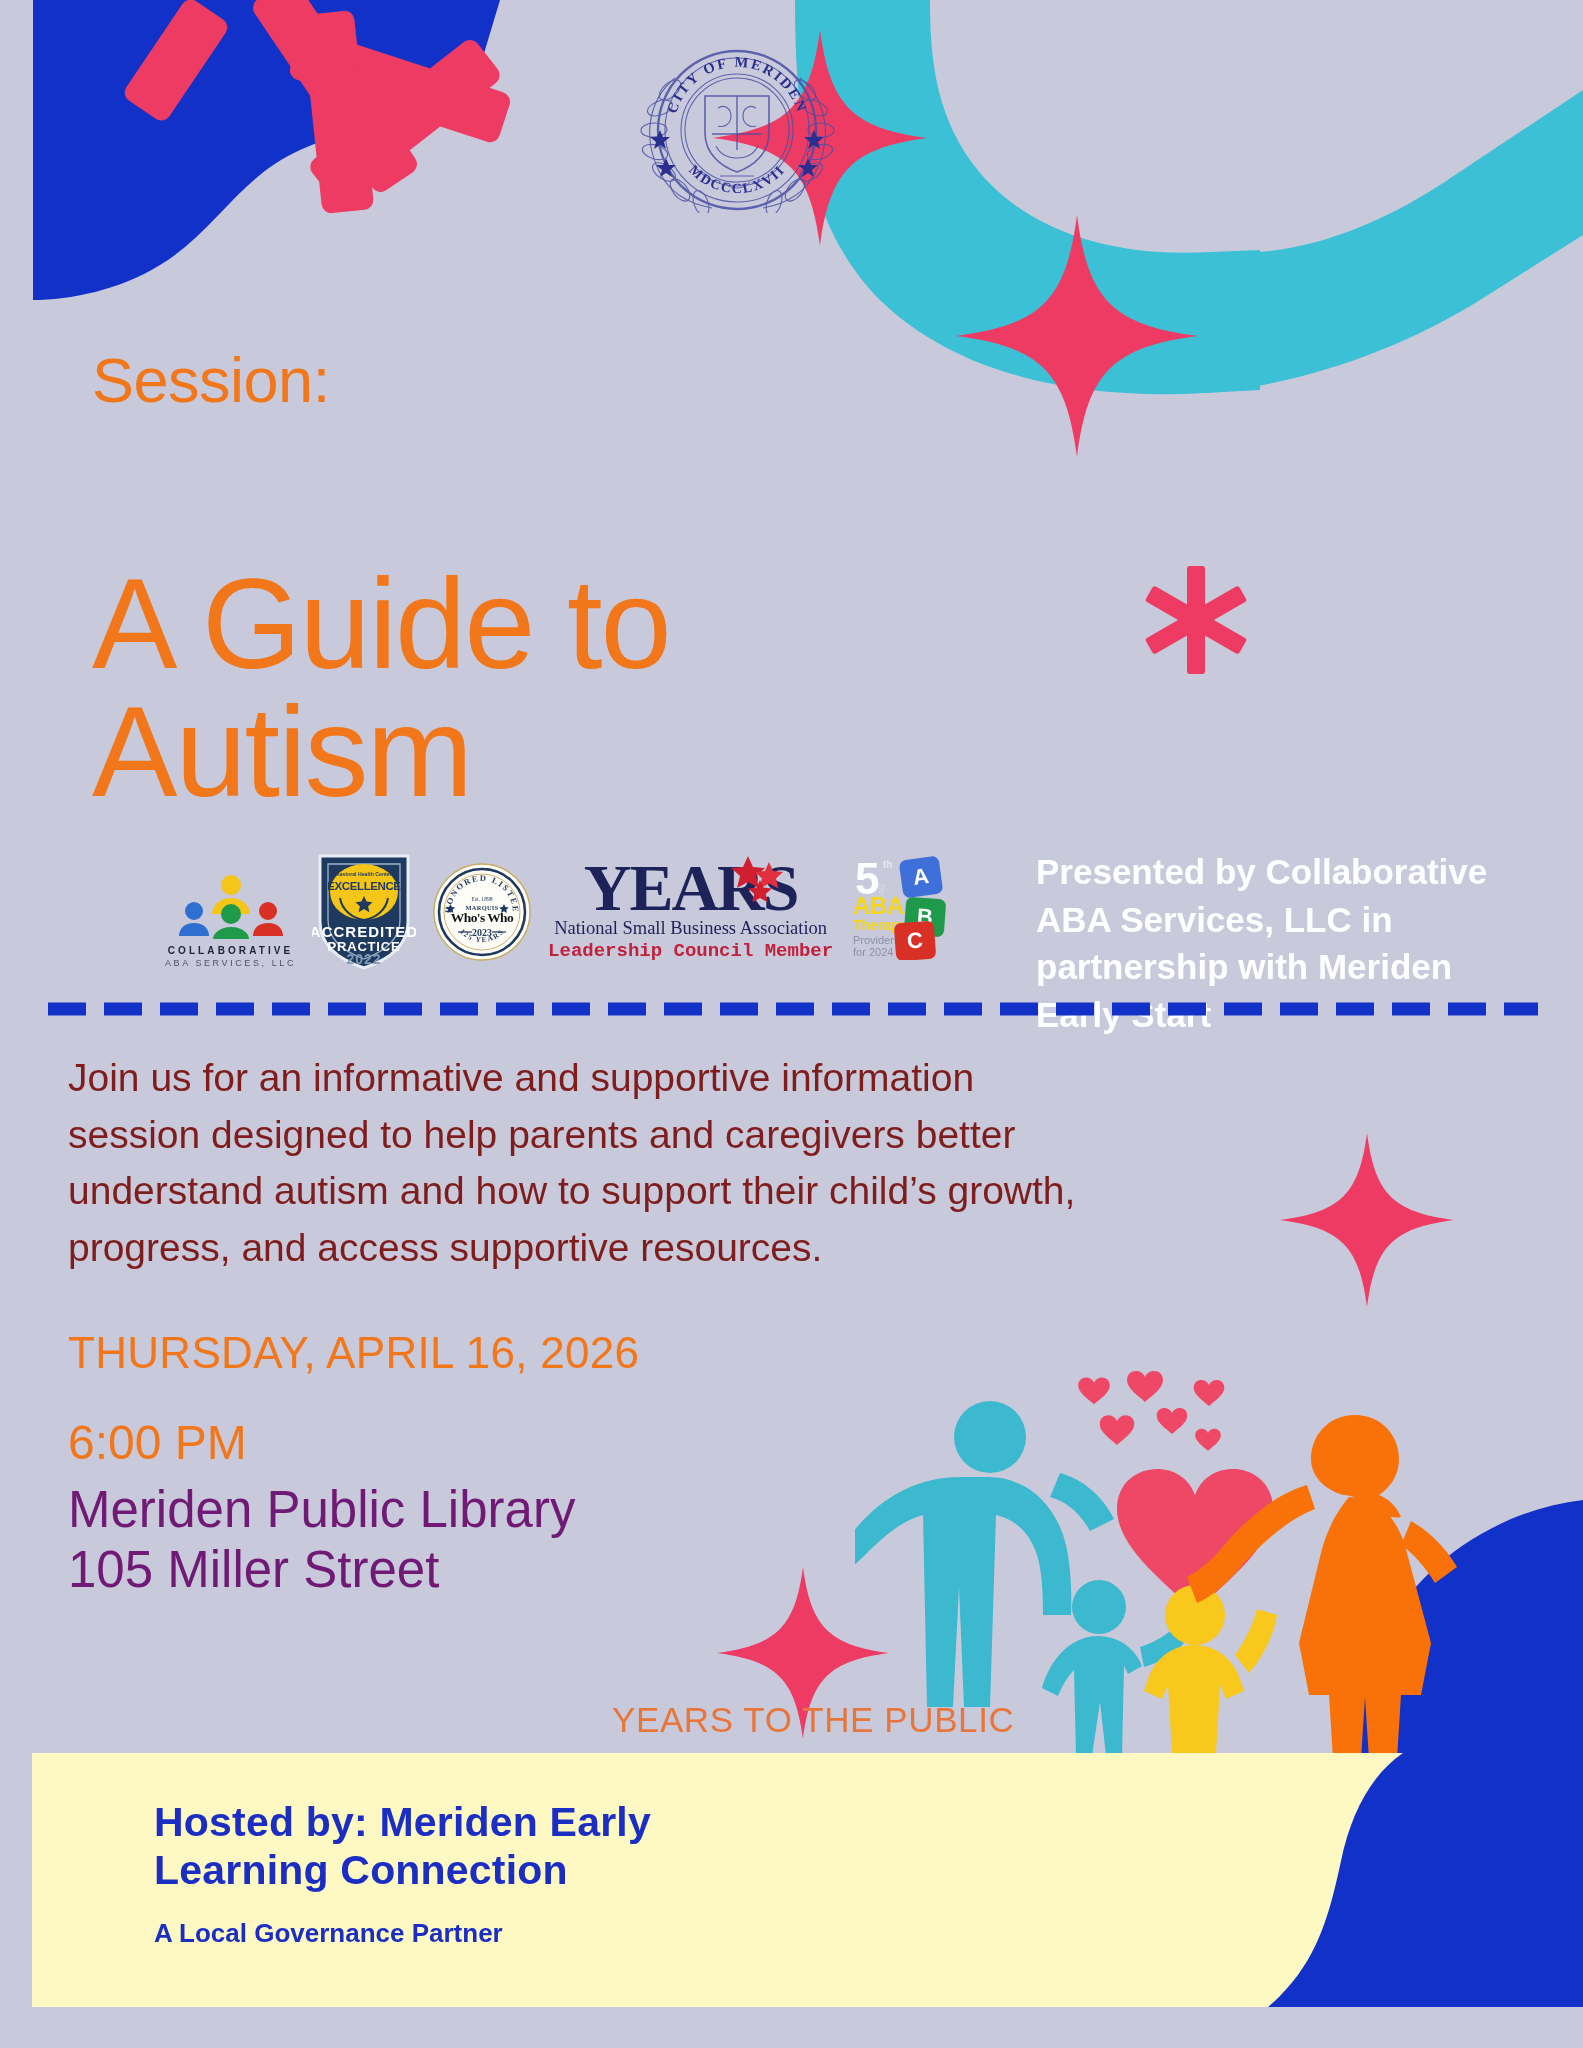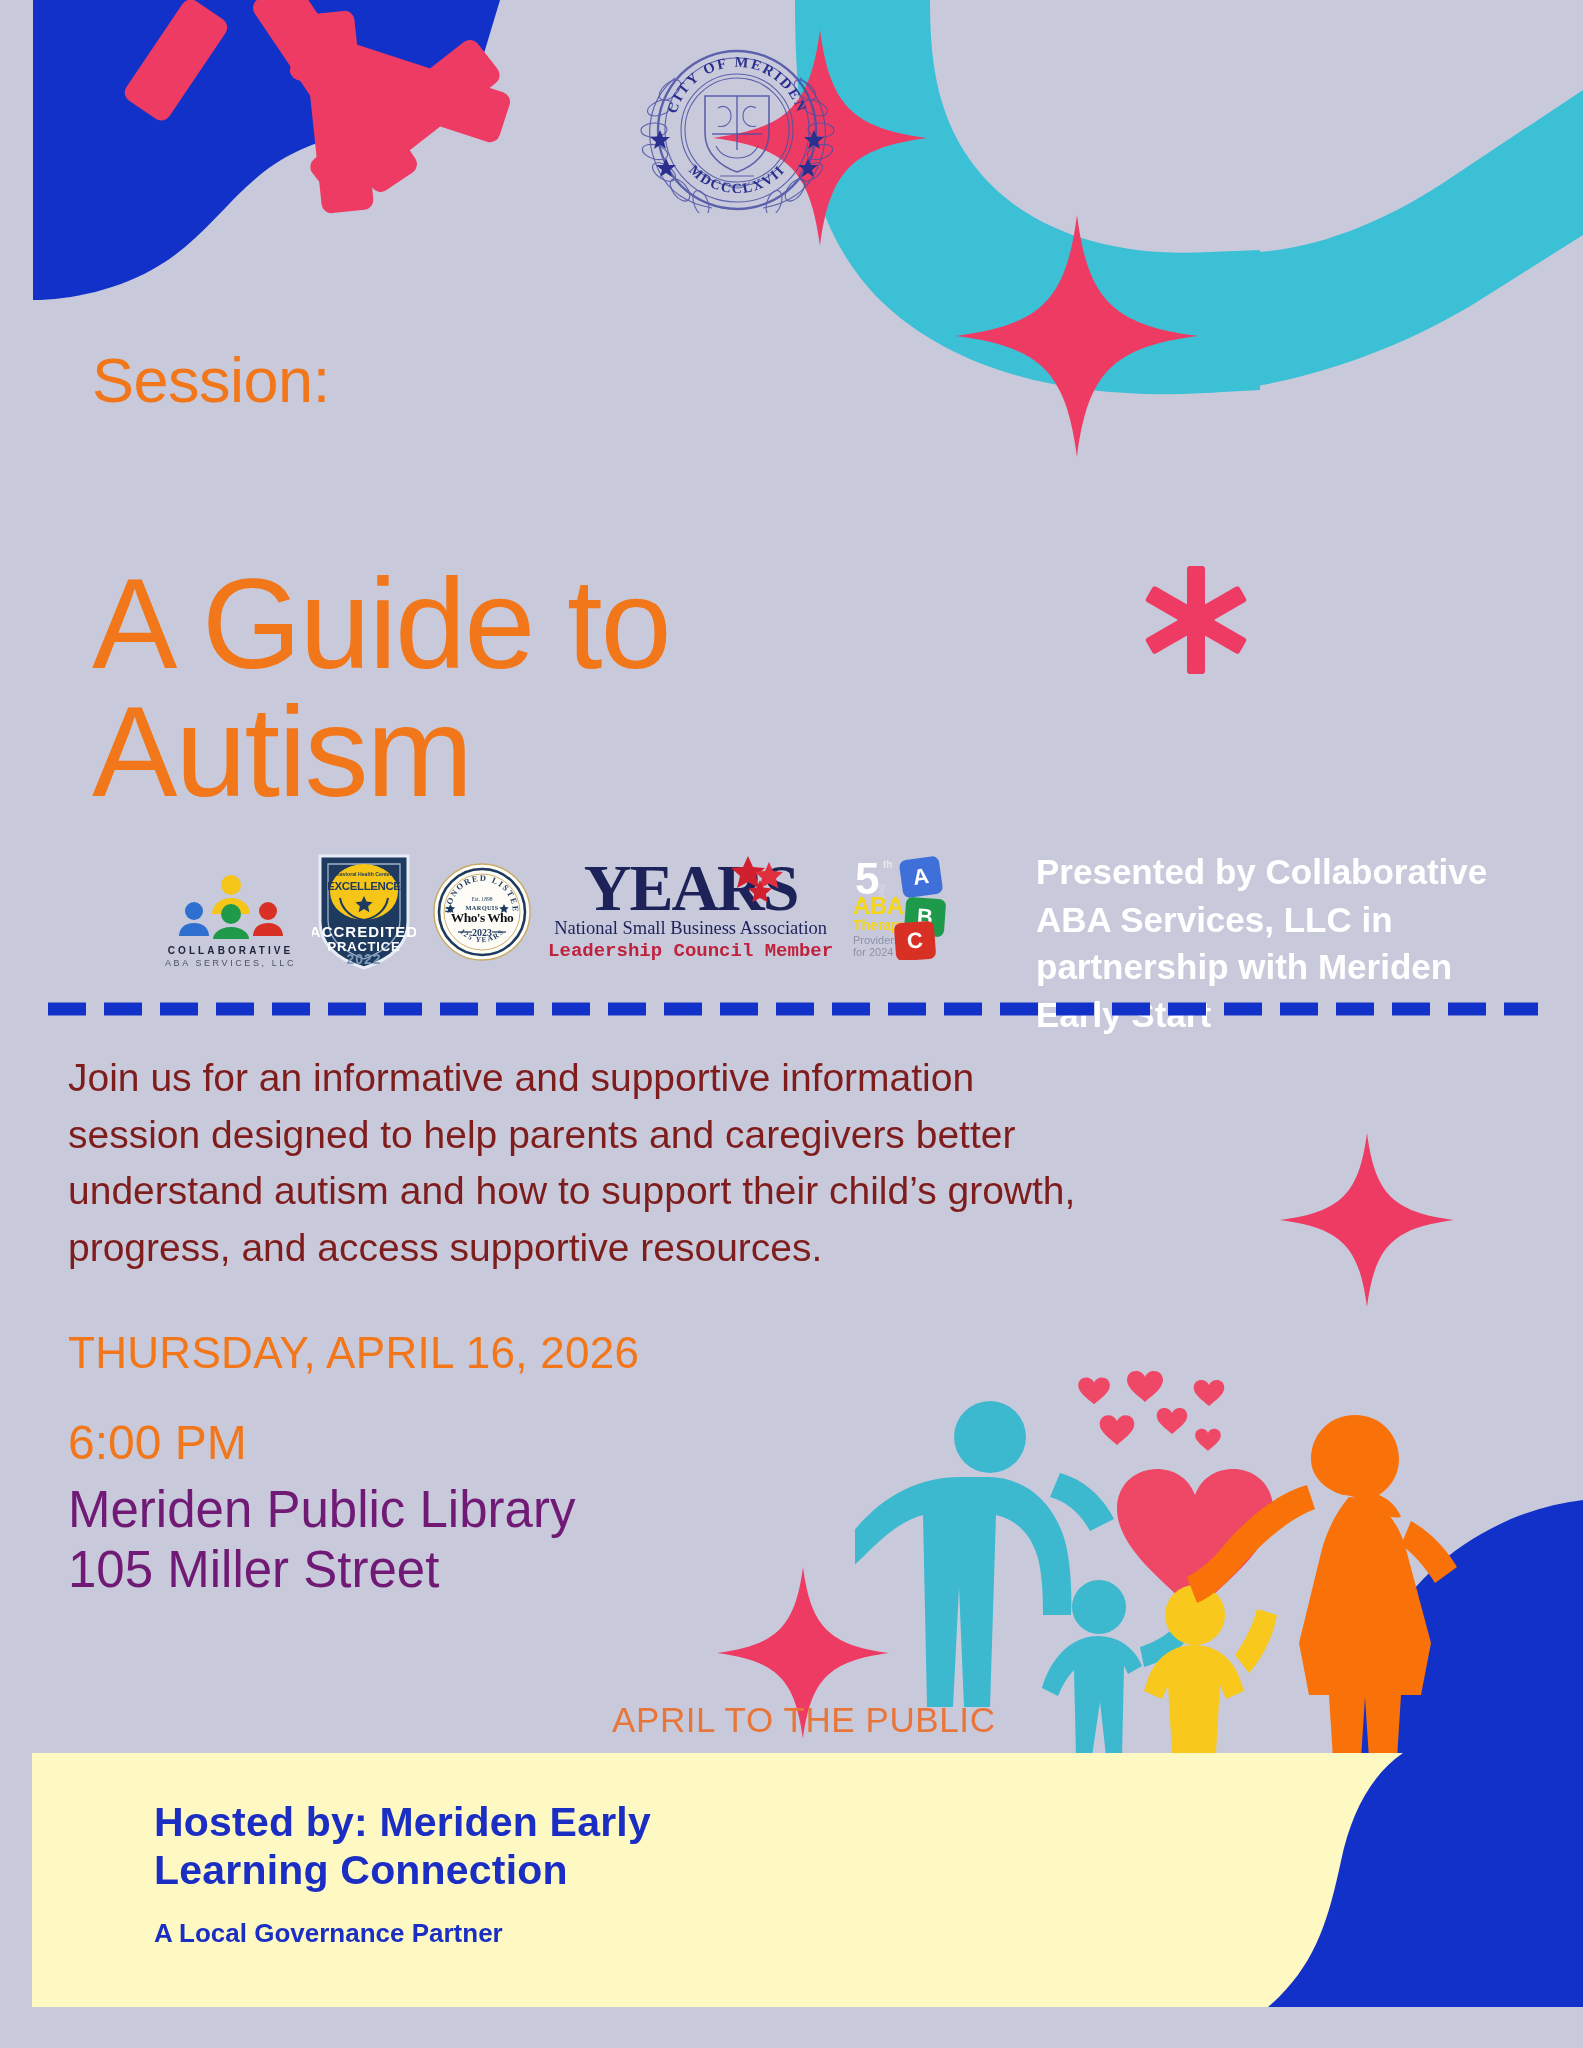--- a/index.html
+++ b/index.html
@@ -408,21 +408,21 @@
   </svg>
 
   <div class="blurb">Join us for an informative and supportive information session designed to help parents and caregivers better understand autism and how to support their child’s growth, progress, and access supportive resources.</div>
 
   <div class="date-line">THURSDAY, APRIL 16, 2026</div>
   <div class="time-line">6:00 PM</div>
   <div class="venue">
     <div>Meriden Public Library</div>
     <div>105 Miller Street</div>
   </div>
-  <div class="open-public">APRIL TO THE PUBLIC</div>
+  <div class="open-public">YEARS TO THE PUBLIC</div>
 
   <svg style="position:absolute;left:855px;top:1325px;" width="620" height="440" viewBox="0 0 620 440">
 
     <g fill="#ee4866">
       <path d="M172,75 c5,-11 22,-9 22,4 c0,10 -14,19 -22,26 c-8,-7 -22,-16 -22,-26 c0,-13 17,-15 22,-4 z" transform="scale(0.72) translate(160,5)"></path>
       <path d="M290,52 c4,-9 18,-7.5 18,3.3 c0,8.4 -11.6,15.8 -18,21.6 c-6.4,-5.8 -18,-13.2 -18,-21.6 c0,-10.8 14,-12.3 18,-3.3 z"></path>
       <path d="M354,60 c3.4,-7.6 15.3,-6.4 15.3,2.8 c0,7.1 -9.9,13.4 -15.3,18.3 c-5.4,-4.9 -15.3,-11.2 -15.3,-18.3 c0,-9.2 11.9,-10.4 15.3,-2.8 z"></path>
       <path d="M262,96 c3.8,-8.6 17.3,-7.2 17.3,3.2 c0,8 -11.2,15.2 -17.3,20.7 c-6.1,-5.5 -17.3,-12.7 -17.3,-20.7 c0,-10.4 13.5,-11.8 17.3,-3.2 z"></path>
       <path d="M317,88 c3.4,-7.6 15.3,-6.4 15.3,2.8 c0,7.1 -9.9,13.4 -15.3,18.3 c-5.4,-4.9 -15.3,-11.2 -15.3,-18.3 c0,-9.2 11.9,-10.4 15.3,-2.8 z"></path>
       <path d="M353,108 c2.8,-6.4 12.8,-5.3 12.8,2.4 c0,5.9 -8.3,11.2 -12.8,15.3 c-4.5,-4.1 -12.8,-9.4 -12.8,-15.3 c0,-7.7 10,-8.8 12.8,-2.4 z"></path>

